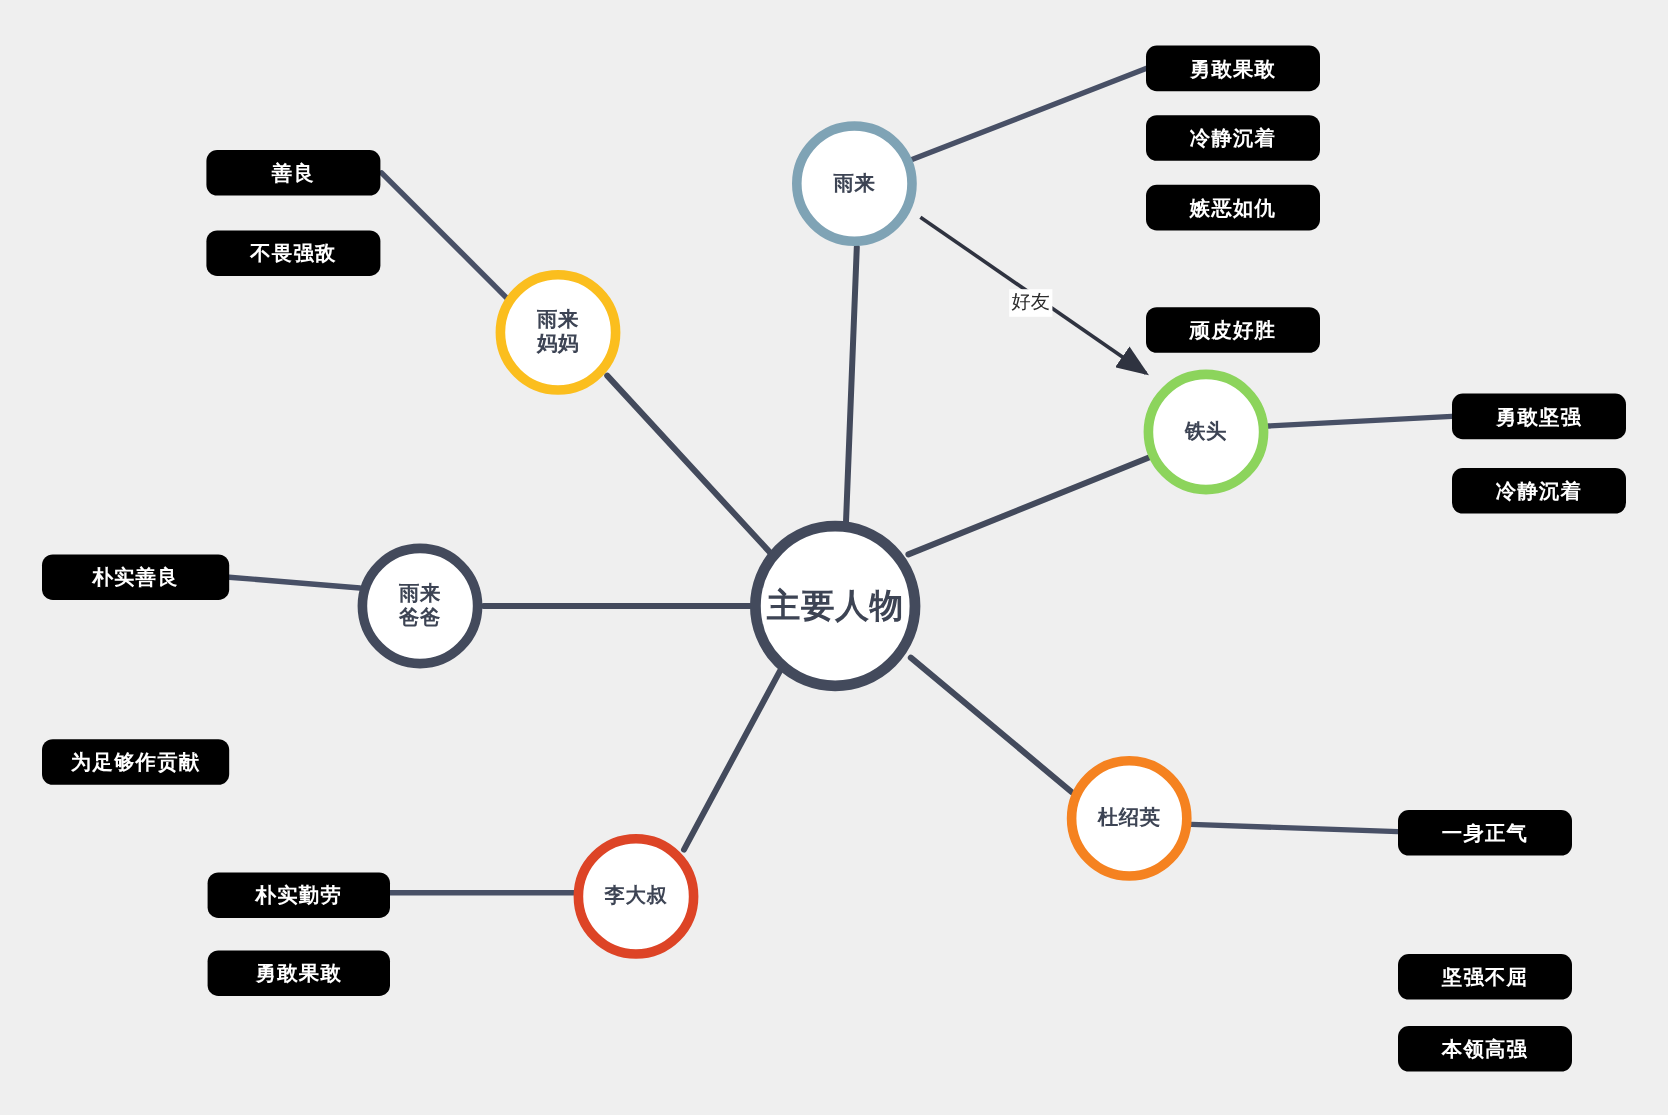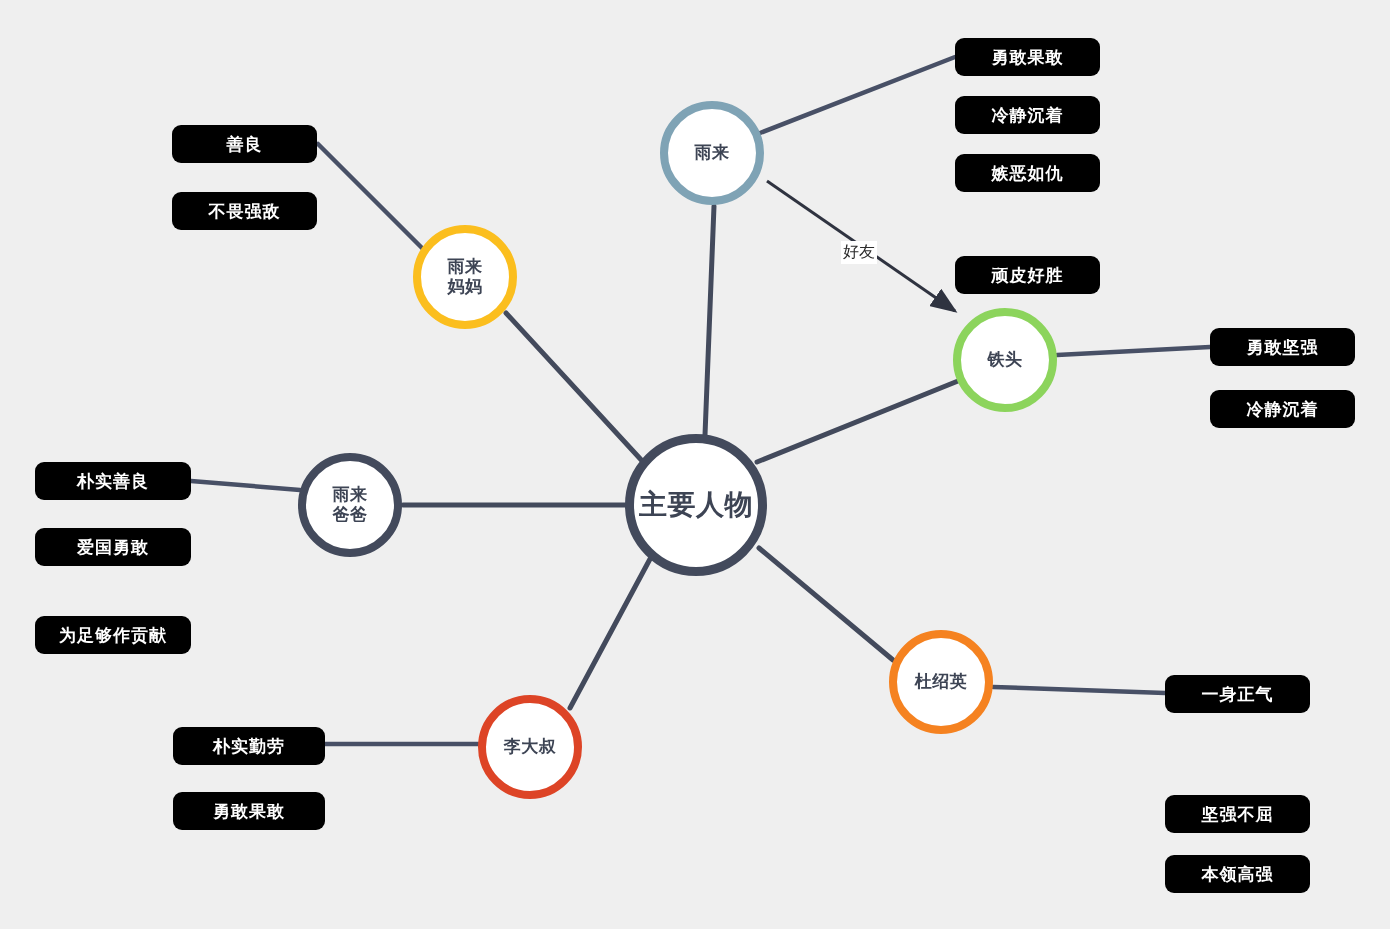--- a/index.html
+++ b/index.html
@@ -157,23 +157,20 @@
     <span>冷静沉着</span>
   </div>
 
   <div class="node person" style="left:298px; top:453px; border-color:#434a5c;">
     <span class="node-label">雨来
 爸爸</span>
   </div>
   <div class="chip" style="left:35px; top:462px; width:156px;">
     <span>朴实善良</span>
   </div>
-  <div class="chip" style="left:35px; top:528px; width:156px;">
-    <span>爱国勇敢</span>
-  </div>
   <div class="chip" style="left:35px; top:616px; width:156px;">
     <span>为足够作贡献</span>
   </div>
 
   <div class="node person" style="left:478px; top:695px; border-color:#dd4426;">
     <span class="node-label">李大叔</span>
   </div>
   <div class="chip" style="left:173px; top:727px; width:152px;">
     <span>朴实勤劳</span>
   </div>

